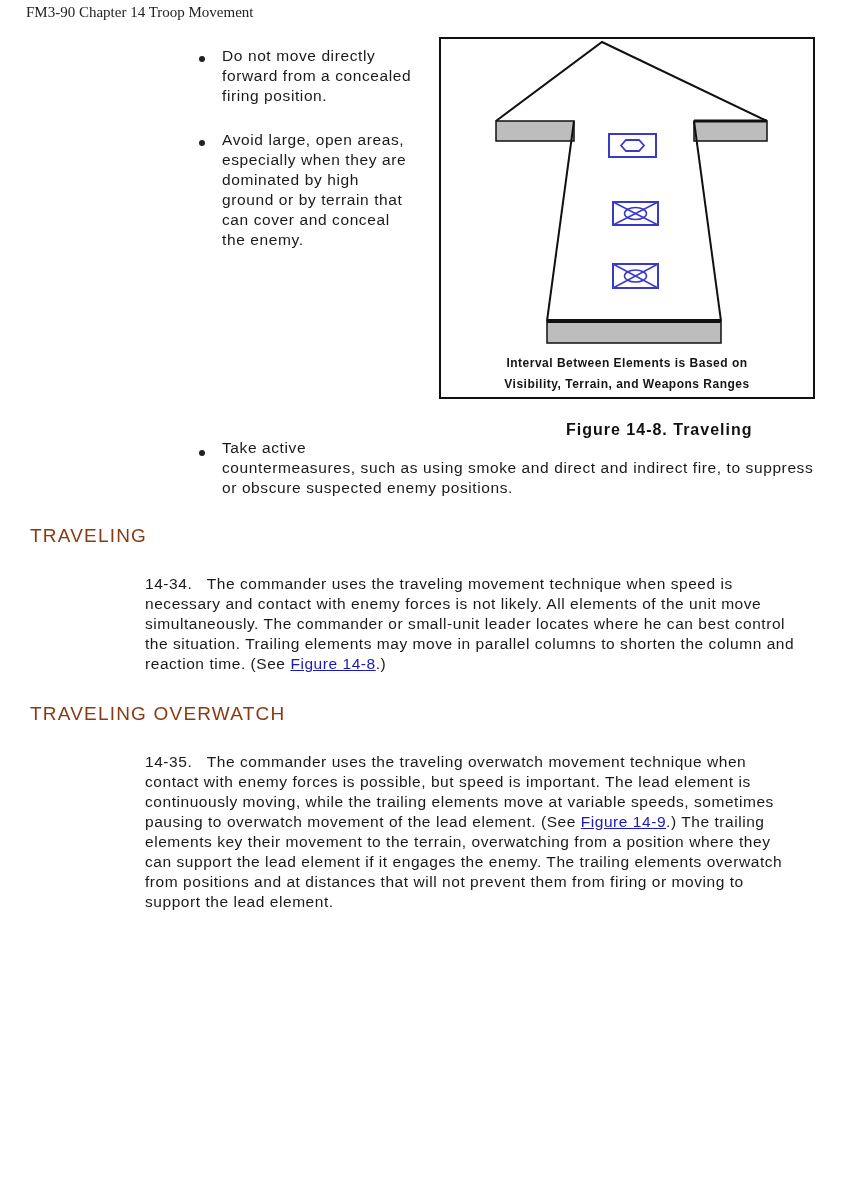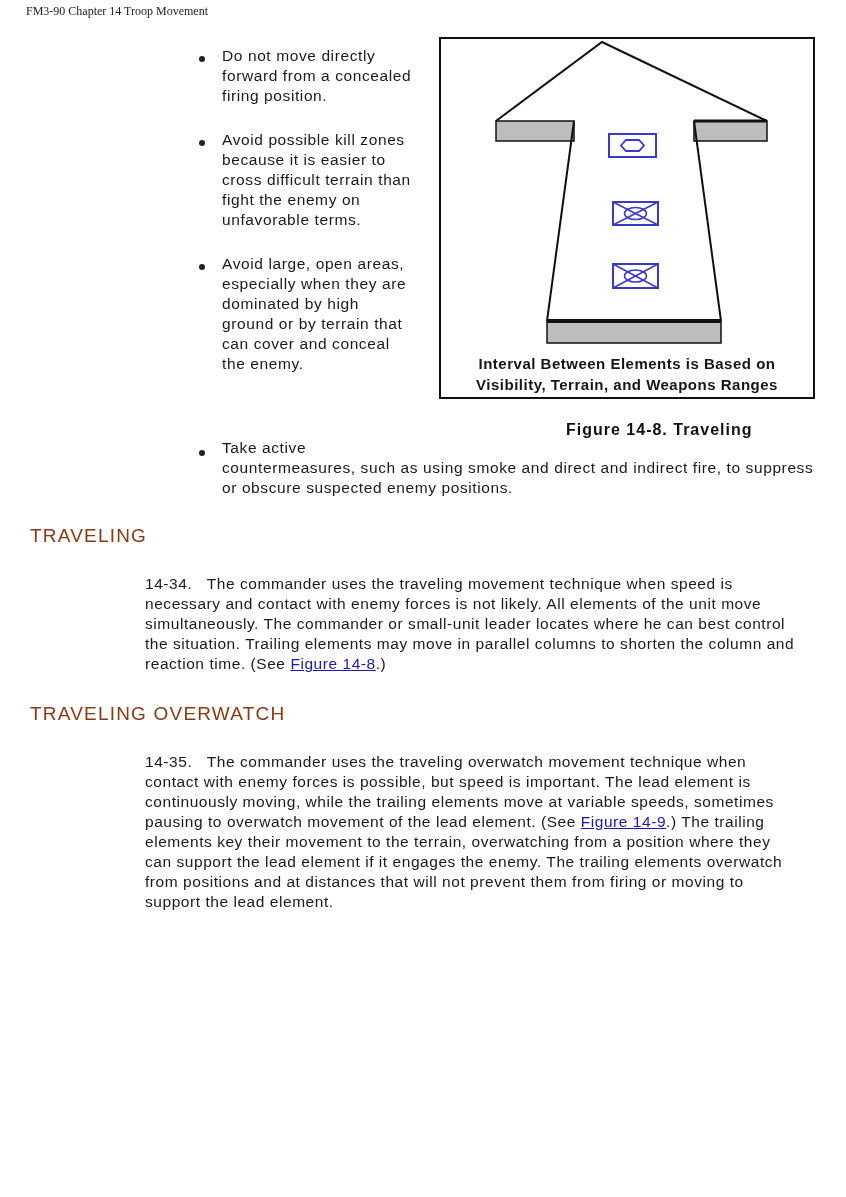--- a/index.html
+++ b/index.html
@@ -2,21 +2,21 @@
 <html><head>
   <meta charset="utf-8">
   <style>
     html, body { margin: 0; padding: 0; background: #ffffff; }
     body {
       width: 846px; height: 1197px; position: relative; overflow: hidden;
       font-family: "Liberation Sans", sans-serif; color: #111;
     }
     .running-header {
       position: absolute; left: 26px; top: 4px;
-      font-family: "Liberation Serif", serif; font-size: 12px; color: #222;
+      font-family: "Liberation Serif", serif; font-size: 15px; color: #222;
     }
     .bullets {
       position: absolute; left: 198px; top: 46px; width: 215px;
       margin: 0; padding: 0; list-style: none;
       font-size: 15.5px; line-height: 20px; letter-spacing: 0.6px; color: #1a1a1a;
     }
     .bullets li { position: relative; padding-left: 24px; margin-bottom: 24px; }
     .bullet-dot {
       position: absolute; left: 1px; top: 10px; width: 6px; height: 6px;
       border-radius: 50%; background: #222;
@@ -27,21 +27,21 @@
       padding-left: 24px; box-sizing: border-box;
     }
     .bullet-wide .bullet-dot { top: 12px; }
     .figure-box {
       position: absolute; left: 439px; top: 37px; width: 376px; height: 362px;
       border: 2px solid #111; box-sizing: border-box; background: #fff;
     }
     .figure-box svg { position: absolute; left: 0; top: 0; }
     .fig-label {
       position: absolute; left: 0; width: 100%; text-align: center;
-      font-weight: bold; font-size: 15px; line-height: 21px; color: #151515;
+      font-weight: bold; font-size: 12px; line-height: 21px; color: #151515;
       letter-spacing: 0.5px;
     }
     .fig-label.l1 { top: 314px; }
     .fig-label.l2 { top: 335px; }
     .figure-caption {
       position: absolute; left: 518px; top: 421px;
       font-weight: bold; font-size: 16px; letter-spacing: 1px; color: #111; margin-left: 48px;
     }
     .section-heading {
       position: absolute; left: 30px;
@@ -60,24 +60,20 @@
   </style>
 </head>
 <body>
 
 <div class="running-header">FM3-90 Chapter 14 Troop Movement</div>
 
 <ul class="bullets">
   <li>
     <span class="bullet-dot"></span>
     <span>Do not move directly forward from a concealed firing position.</span>
-  </li>
-  <li>
-    <span class="bullet-dot"></span>
-    <span>Avoid possible kill zones because it is easier to cross difficult terrain than fight the enemy on unfavorable terms.</span>
   </li>
   <li>
     <span class="bullet-dot"></span>
     <span>Avoid large, open areas, especially when they are dominated by high ground or by terrain that can cover and conceal the enemy.</span>
   </li>
 </ul>
 
 <div class="bullet-wide">
   <span class="bullet-dot"></span>
   <div>Take active</div>

